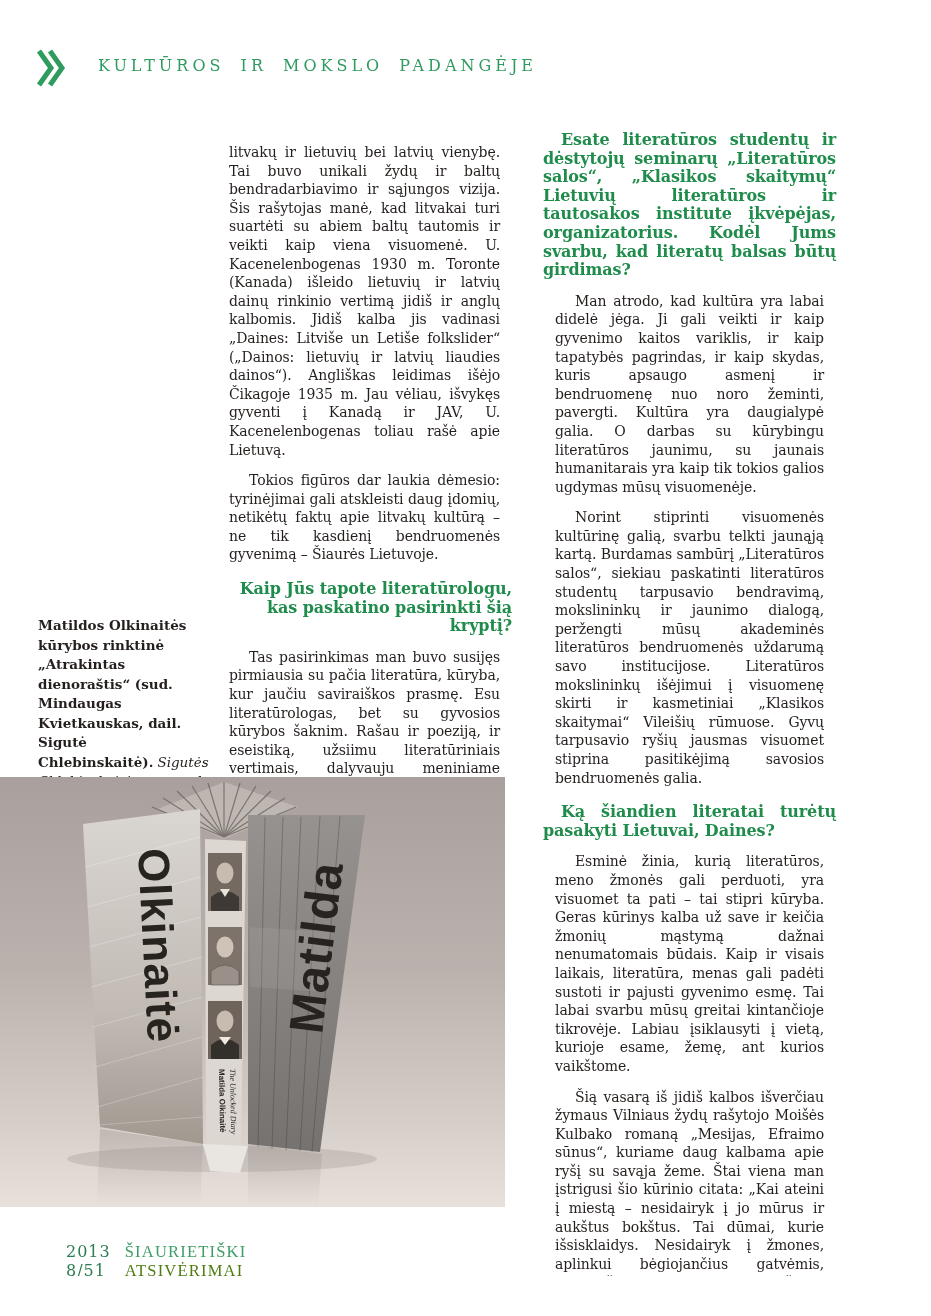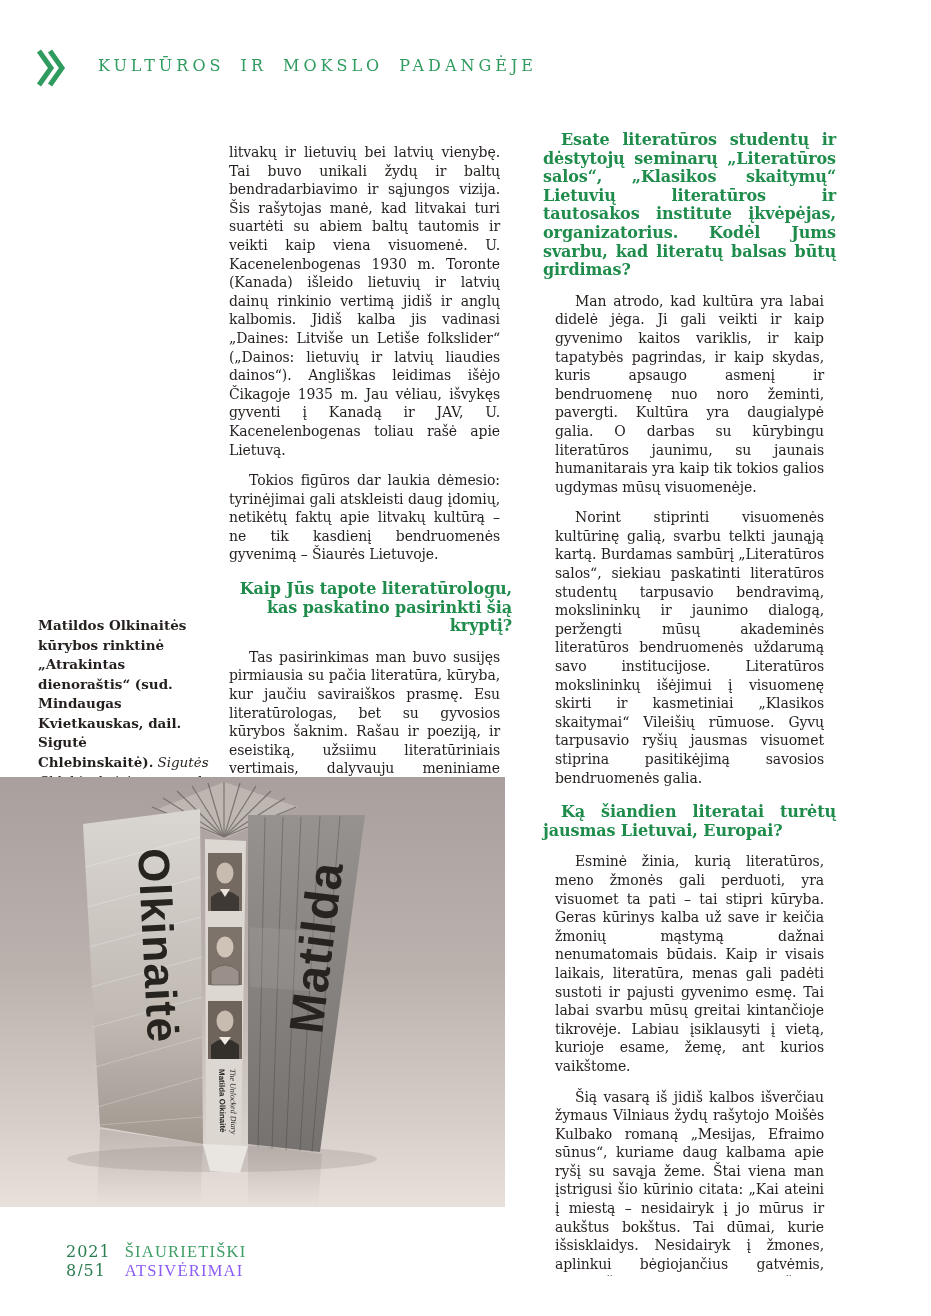--- a/index.html
+++ b/index.html
@@ -37,21 +37,21 @@
   .cap-bold{font-weight:bold;}
   .cap-italic{font-style:italic;margin-left:4px;}
   
   .photo{position:absolute;left:0;top:777px;width:505px;height:430px;margin:0;}
   
   .footer{position:absolute;left:66px;top:1242px;display:flex;gap:14px;}
   .folio{font-size:16px;line-height:19px;color:#2c7d51;letter-spacing:1px;}
   .magname{font-family:"Liberation Serif",serif;font-size:16.5px;line-height:19px;
            letter-spacing:1.2px;}
   .mag1{color:#3f9e66;}
-  .mag2{color:#8b5cf6;}
+  .mag2{color:#4d7c0f;}
 </style>
 </head>
 <body>
 
 <div class="page">
 
   <svg class="hdr-chevron" viewBox="0 0 30 42">
     <polyline points="3,4 15,21 3,38" fill="none" stroke="#2f9b5f" stroke-width="5"></polyline>
     <polyline points="14,4 26,21 14,38" fill="none" stroke="#2f9b5f" stroke-width="5"></polyline>
   </svg>
@@ -61,21 +61,21 @@
     <p class="noindent">litvakų ir lietuvių bei latvių vienybę. Tai buvo unikali žydų ir baltų bendradarbiavimo ir sąjungos vizija. Šis rašytojas manė, kad litvakai turi suartėti su abiem baltų tautomis ir veikti kaip viena visuomenė. U. Kacenelenbogenas 1930 m. Toronte (Kanada) išleido lietuvių ir latvių dainų rinkinio vertimą jidiš ir anglų kalbomis. Jidiš kalba jis vadinasi „Daines: Litviše un Letiše folkslider“ („Dainos: lietuvių ir latvių liaudies dainos“). Angliškas leidimas išėjo Čikagoje 1935 m. Jau vėliau, išvykęs gyventi į Kanadą ir JAV, U. Kacenelenbogenas toliau rašė apie Lietuvą.</p>
     <p>Tokios figūros dar laukia dėmesio: tyrinėjimai gali atskleisti daug įdomių, netikėtų faktų apie litvakų kultūrą – ne tik kasdienį bendruomenės gyvenimą – Šiaurės Lietuvoje.</p>
     <h2 class="block">Kaip Jūs tapote literatūrologu, kas paskatino pasirinkti šią kryptį?</h2>
     <p>Tas pasirinkimas man buvo susijęs pirmiausia su pačia literatūra, kūryba, kur jaučiu saviraiškos prasmę. Esu literatūrologas, bet su gyvosios kūrybos šaknim. Rašau ir poeziją, ir eseistiką, užsiimu literatūriniais vertimais, dalyvauju meniniame gyvenime. Jaučiau, kad būtent į tai turiu eiti, sekdamas savo pašaukimo pėdsakais. Visa kita paskui klostosi lyg savaime. Man atrodo, humanitariniai mokslai tuo ir yra ypatingi, kad juose lieka ir visada turi išlikti erdvės ne tik tyrimams ir studijoms, bet ir gyvam kūrybiškumui.</p>
   </div>
 
   <div class="col col-right">
     <h2>Esate literatūros studentų ir dėstytojų seminarų „Literatūros salos“, „Klasikos skaitymų“ Lietuvių literatūros ir tautosakos institute įkvėpėjas, organizatorius. Kodėl Jums svarbu, kad literatų balsas būtų girdimas?</h2>
     <p>Man atrodo, kad kultūra yra labai didelė jėga. Ji gali veikti ir kaip gyvenimo kaitos variklis, ir kaip tapatybės pagrindas, ir kaip skydas, kuris apsaugo asmenį ir bendruomenę nuo noro žeminti, pavergti. Kultūra yra daugialypė galia. O darbas su kūrybingu literatūros jaunimu, su jaunais humanitarais yra kaip tik tokios galios ugdymas mūsų visuomenėje.</p>
     <p>Norint stiprinti visuomenės kultūrinę galią, svarbu telkti jaunąją kartą. Burdamas sambūrį „Literatūros salos“, siekiau paskatinti literatūros studentų tarpusavio bendravimą, mokslininkų ir jaunimo dialogą, peržengti mūsų akademinės literatūros bendruomenės uždarumą savo institucijose. Literatūros mokslininkų išėjimui į visuomenę skirti ir kasmetiniai „Klasikos skaitymai“ Vileišių rūmuose. Gyvų tarpusavio ryšių jausmas visuomet stiprina pasitikėjimą savosios bendruomenės galia.</p>
-    <h2>Ką šiandien literatai turėtų jausmas Lietuvai, Europai?</h2>
+    <h2>Ką šiandien literatai turėtų pasakyti Lietuvai, Daines?</h2>
     <p>Esminė žinia, kurią literatūros, meno žmonės gali perduoti, yra visuomet ta pati – tai stipri kūryba. Geras kūrinys kalba už save ir keičia žmonių mąstymą dažnai nenumatomais būdais. Kaip ir visais laikais, literatūra, menas gali padėti sustoti ir pajusti gyvenimo esmę. Tai labai svarbu mūsų greitai kintančioje tikrovėje. Labiau įsiklausyti į vietą, kurioje esame, žemę, ant kurios vaikštome.</p>
     <p>Šią vasarą iš jidiš kalbos išverčiau žymaus Vilniaus žydų rašytojo Moišės Kulbako romaną „Mesijas, Efraimo sūnus“, kuriame daug kalbama apie ryšį su savąja žeme. Štai viena man įstrigusi šio kūrinio citata: „Kai ateini į miestą – nesidairyk į jo mūrus ir aukštus bokštus. Tai dūmai, kurie išsisklaidys. Nesidairyk į žmones, aplinkui bėgiojančius gatvėmis, skubančius taip, lyg būtų labai užimti. Kai ateini į miestą, atsigulk ant žemės ir priglausk prie jos savo ausį, kad išgirstum tai, ką miestas kalba paslapčiomis.“</p>
     <p><span>Štai tokį linkėjimą – įsiklausyti, ką kalba savojo miesto žemė, – siunčiu žurnalo „Šiaurietiški atsivėrimai“ skaitytojams ir pasvaliečiams.</span><span class="endmark"></span></p>
   </div>
 
   <aside class="caption">
     <span class="cap-bold">Matildos Olkinaitės kūrybos rinktinė „Atrakintas dienoraštis“ (sud. Mindaugas Kvietkauskas, dail. Sigutė Chlebinskaitė).</span><span class="cap-italic">Sigutės Chlebinskaitės nuotrauka</span>
   </aside>
 
   <figure class="photo">
@@ -170,21 +170,21 @@
         <path d="M219,260 L225,268 L231,260 Z" fill="#efe9e2"></path>
       </g>
 
       <text transform="translate(219,292) rotate(89)" font-family="Liberation Sans, sans-serif" font-size="8" font-weight="bold" fill="#2a2723">Matilda Olkinaitė</text>
       <text transform="translate(230,292) rotate(89)" font-family="Liberation Serif, serif" font-size="8" font-style="italic" fill="#2a2723">The Unlocked Diary</text>
     </svg>
   </figure>
 
   <footer class="footer">
     <div class="folio">
-      <div>2021</div>
+      <div>2013</div>
       <div>8/51</div>
     </div>
     <div class="magname">
       <div class="mag1">ŠIAURIETIŠKI</div>
       <div class="mag2">ATSIVĖRIMAI</div>
     </div>
   </footer>
 
 </div>
 

